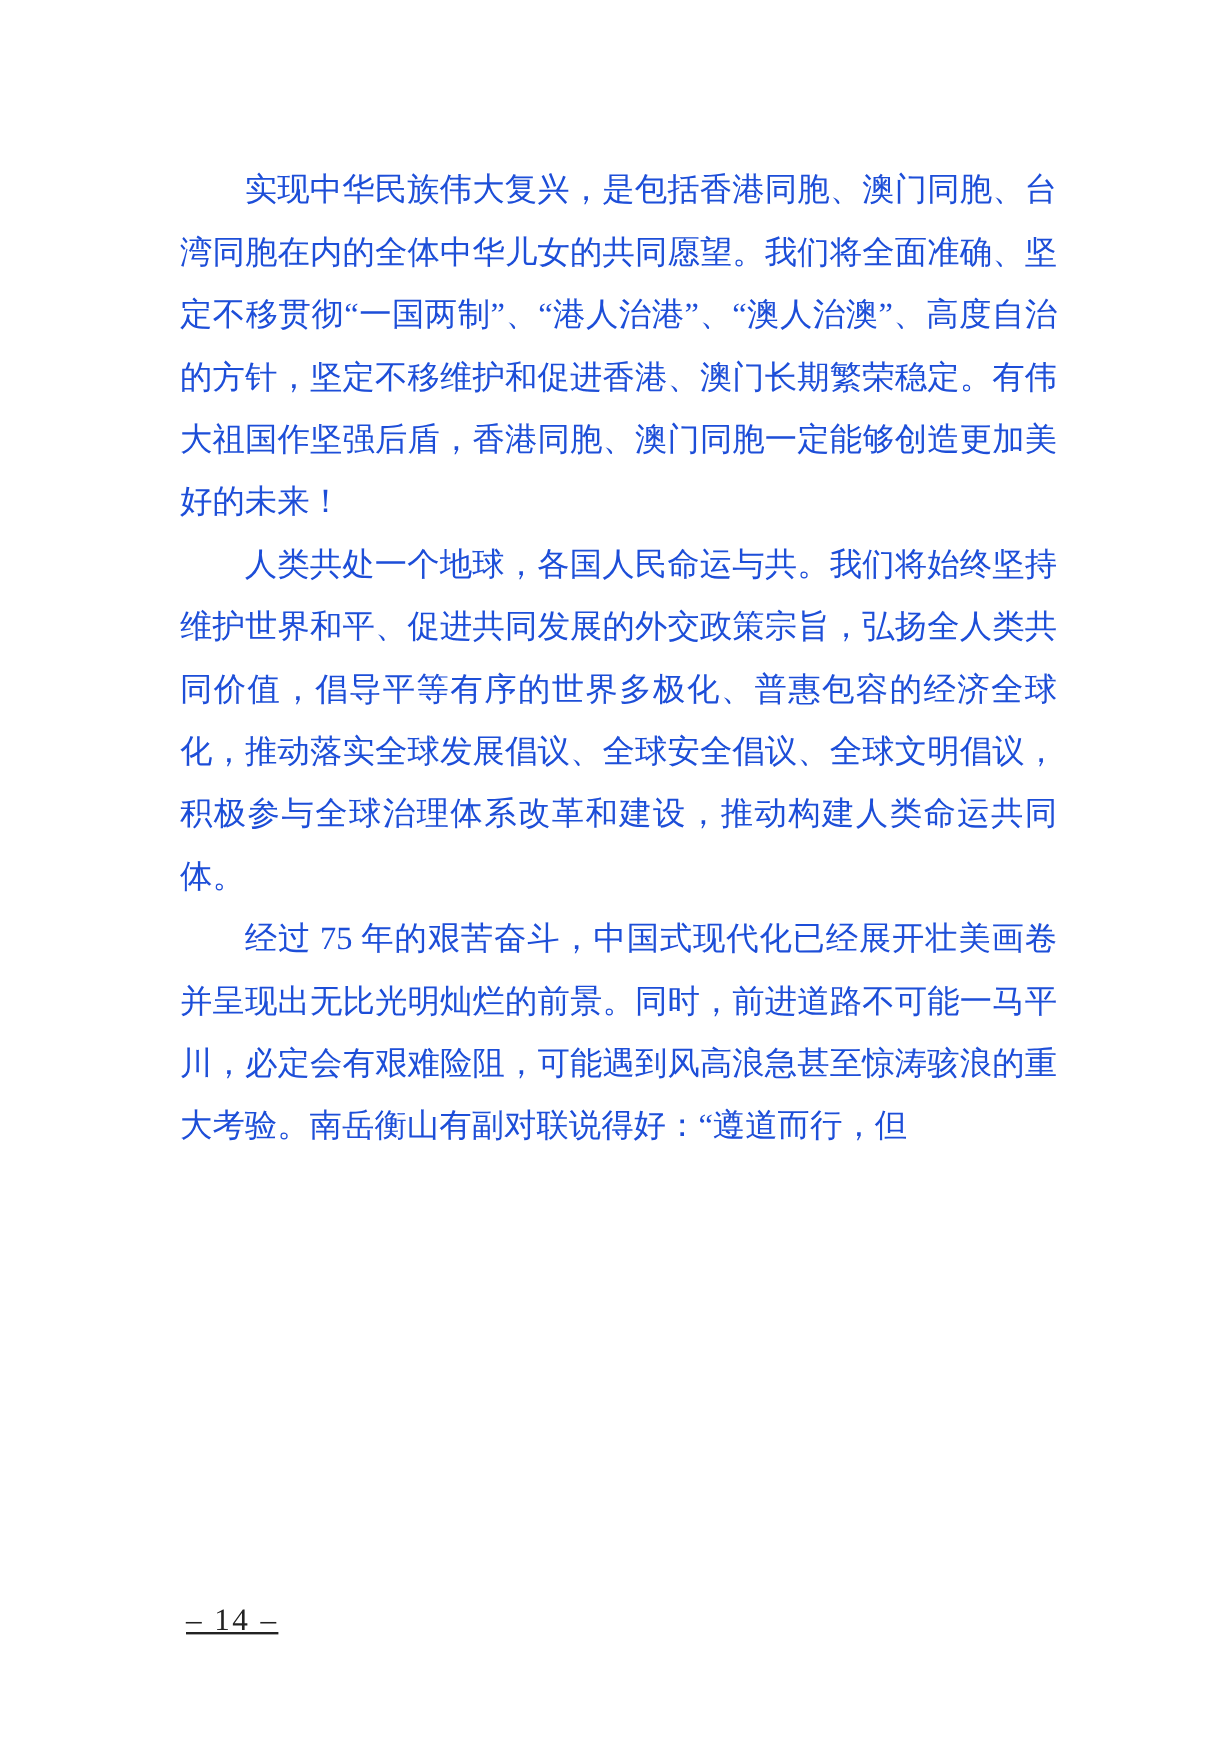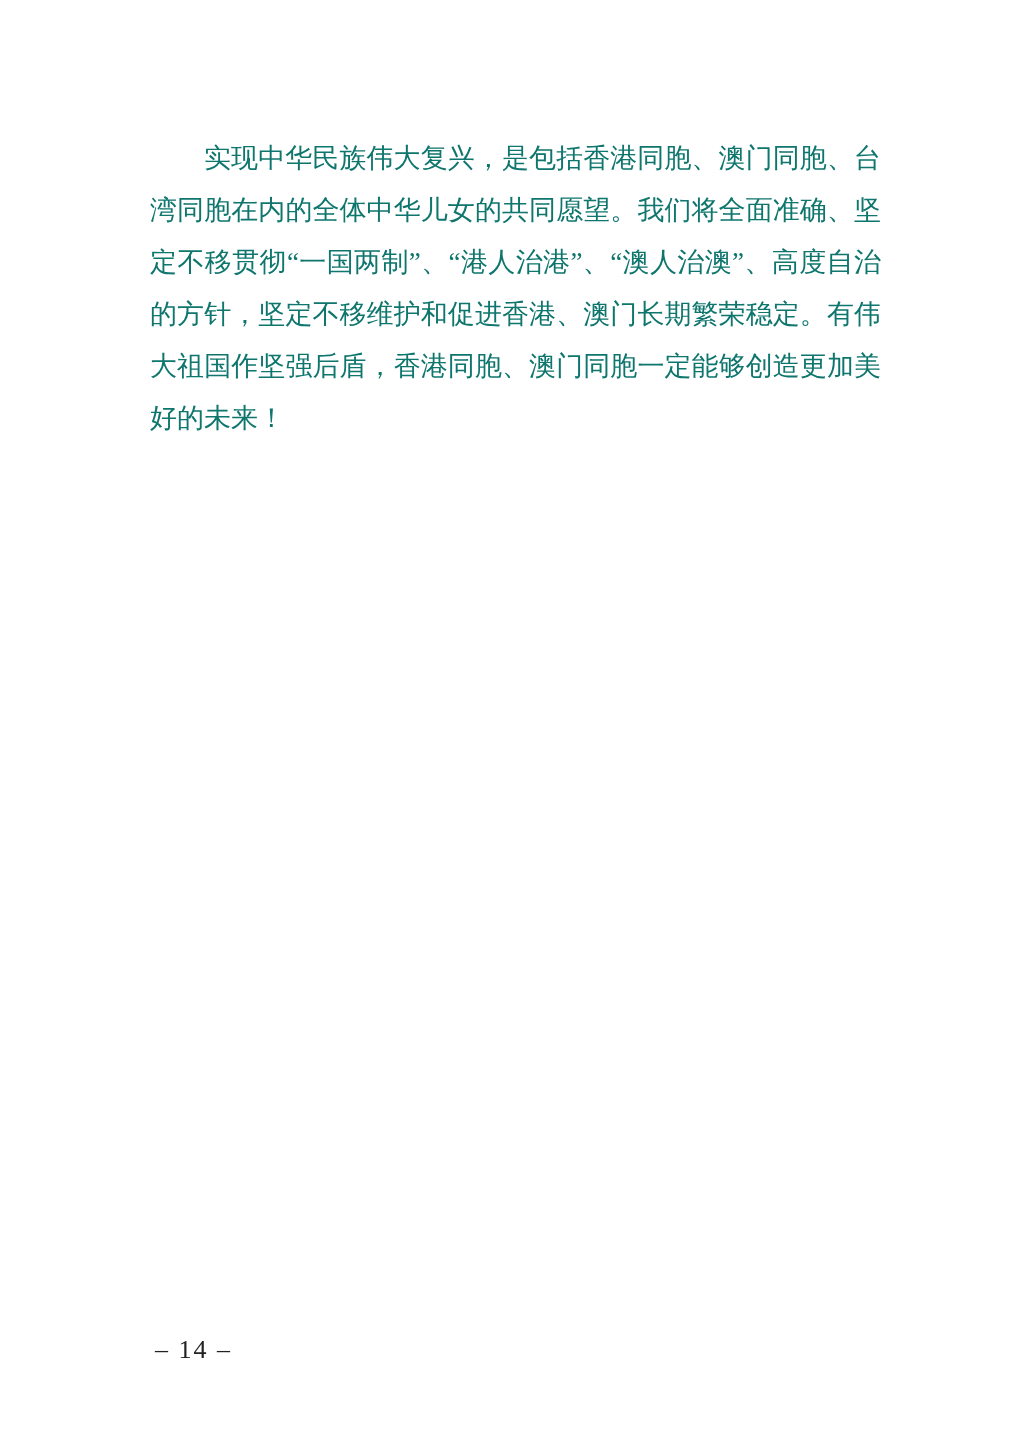--- a/index.html
+++ b/index.html
@@ -19,40 +19,43 @@
     position: absolute;
     left: 150px;
     top: 132px;
     width: 731px;
   }
   .content p {
     margin: 0;
     padding: 0;
     font-size: 27px;
     line-height: 52px;
-    color: #0f766e;
+    color: #1d4ed8;
     text-indent: 2em;
     text-align: justify;
     text-justify: inter-ideograph;
     word-break: break-all;
     overflow-wrap: break-word;
   }
   .footer {
     position: absolute;
     left: 155px;
     top: 1334px;
     font-size: 26px;
     line-height: 32px;
     color: #222222;
     letter-spacing: 2px;
     font-family: "Liberation Serif", "DejaVu Serif", serif;
+    text-decoration: underline;
   }
 </style>
 </head>
 <body>
 
 <div class="page">
   <div class="content">
     <p>实现中华民族伟大复兴，是包括香港同胞、澳门同胞、台湾同胞在内的全体中华儿女的共同愿望。我们将全面准确、坚定不移贯彻“一国两制”、“港人治港”、“澳人治澳”、高度自治的方针，坚定不移维护和促进香港、澳门长期繁荣稳定。有伟大祖国作坚强后盾，香港同胞、澳门同胞一定能够创造更加美好的未来！</p>
+    <p>人类共处一个地球，各国人民命运与共。我们将始终坚持维护世界和平、促进共同发展的外交政策宗旨，弘扬全人类共同价值，倡导平等有序的世界多极化、普惠包容的经济全球化，推动落实全球发展倡议、全球安全倡议、全球文明倡议，积极参与全球治理体系改革和建设，推动构建人类命运共同体。</p>
+    <p>经过 75 年的艰苦奋斗，中国式现代化已经展开壮美画卷并呈现出无比光明灿烂的前景。同时，前进道路不可能一马平川，必定会有艰难险阻，可能遇到风高浪急甚至惊涛骇浪的重大考验。南岳衡山有副对联说得好：“遵道而行，但</p>
   </div>
 
   <div class="footer">– 14 –</div>
 </div>
 
 </body></html>

